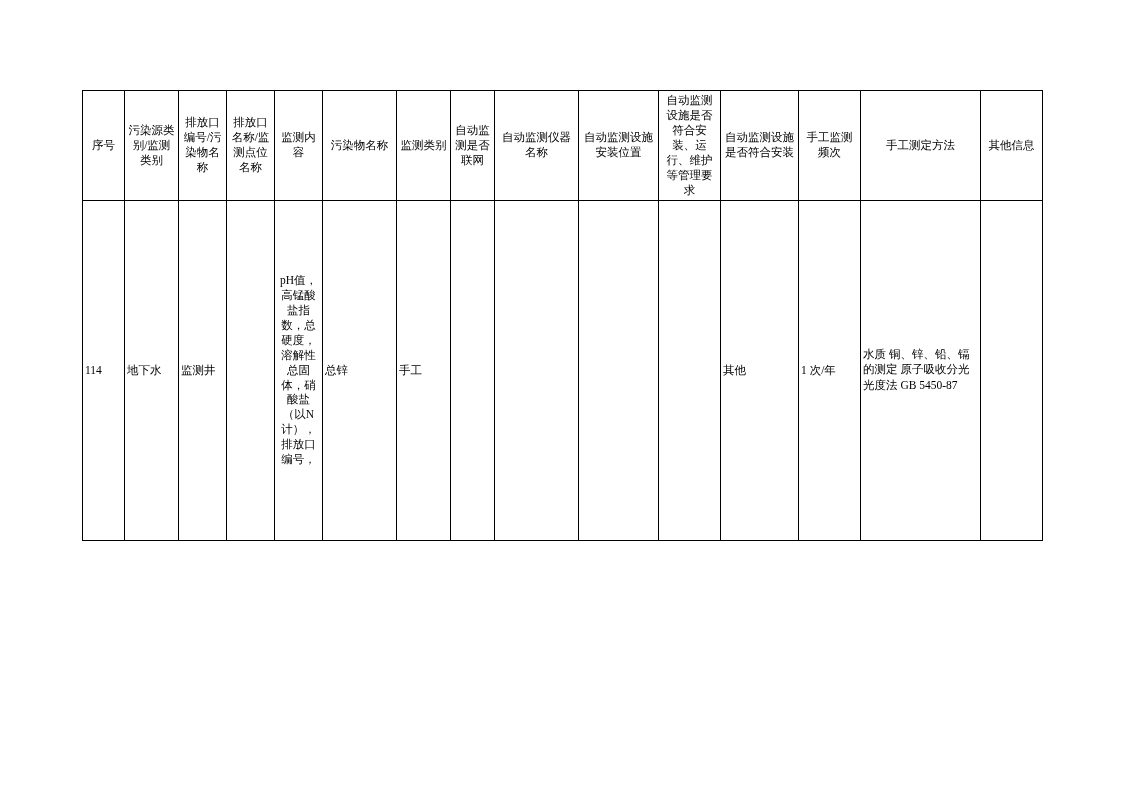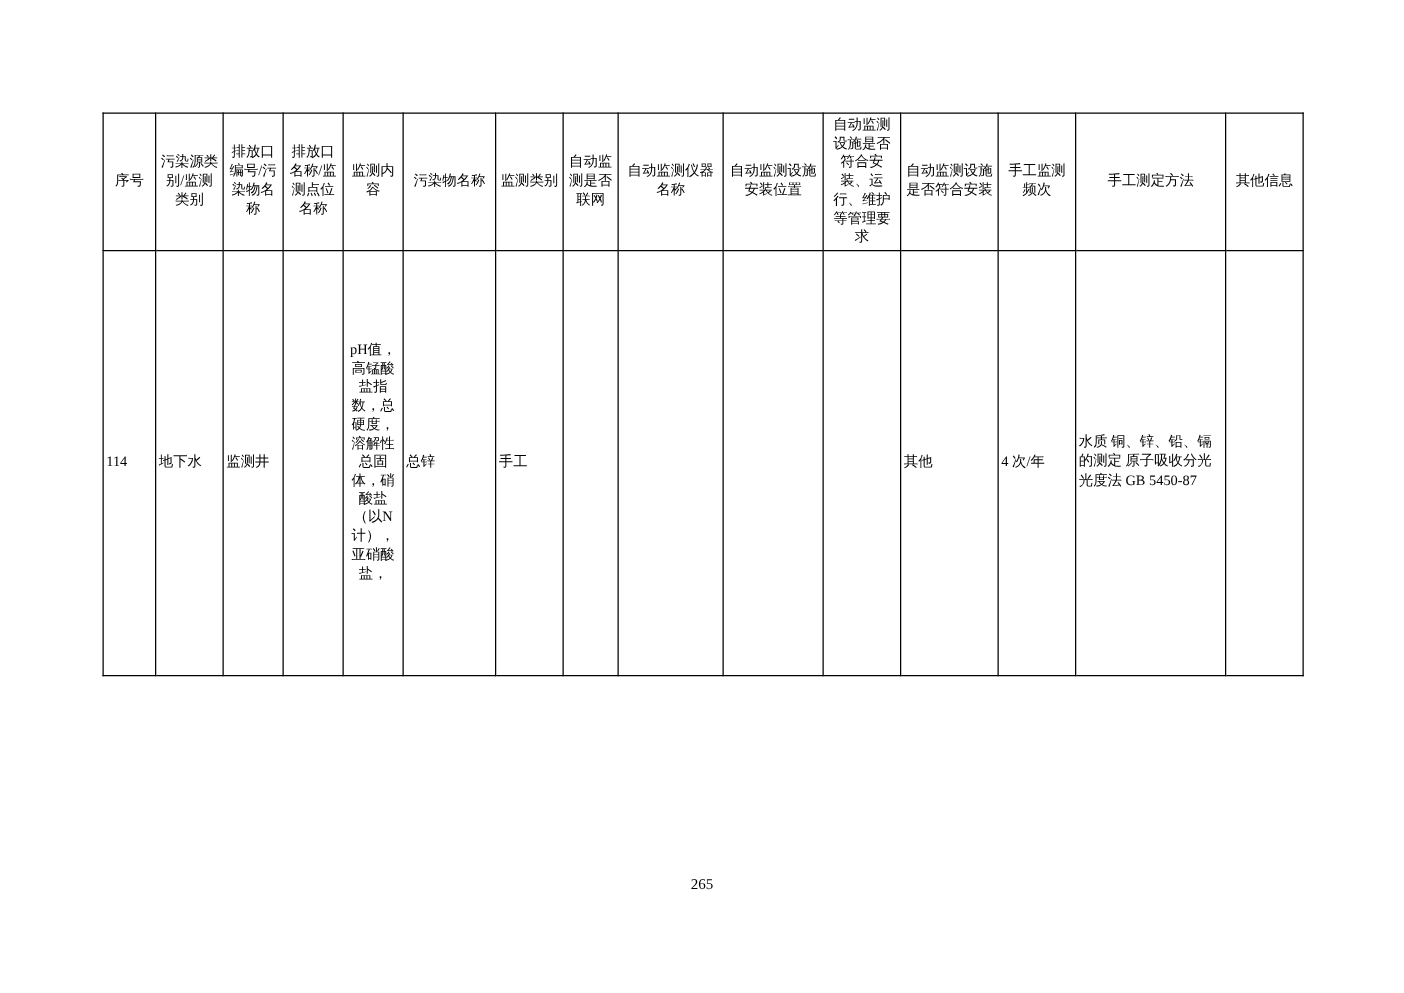--- a/index.html
+++ b/index.html
@@ -132,31 +132,30 @@
           <th>手工测定方法</th>
           <th>其他信息</th>
         </tr>
       </thead>
       <tbody>
         <tr class="row-main">
           <td>114</td>
           <td>地下水</td>
           <td>监测井</td>
           <td></td>
-          <td class="vcontent narrow-stack">pH值，高锰酸盐指数，总硬度，溶解性总固体，硝酸盐（以N计），亚硝酸盐，</td>
+          <td class="vcontent narrow-stack">pH值，高锰酸盐指数，总硬度，溶解性总固体，硝酸盐（以N计），排放口编号，</td>
           <td>总锌</td>
           <td>手工</td>
           <td></td>
           <td></td>
           <td></td>
           <td></td>
           <td>其他</td>
-          <td>4 次/年</td>
+          <td>1 次/年</td>
           <td class="method-cell">水质 铜、锌、铅、镉的测定 原子吸收分光光度法 GB 5450-87</td>
           <td></td>
         </tr>
       </tbody>
     </table>
   </div>
 
-  <div class="page-number">265</div>
 
 </div>
 
 </body></html>

